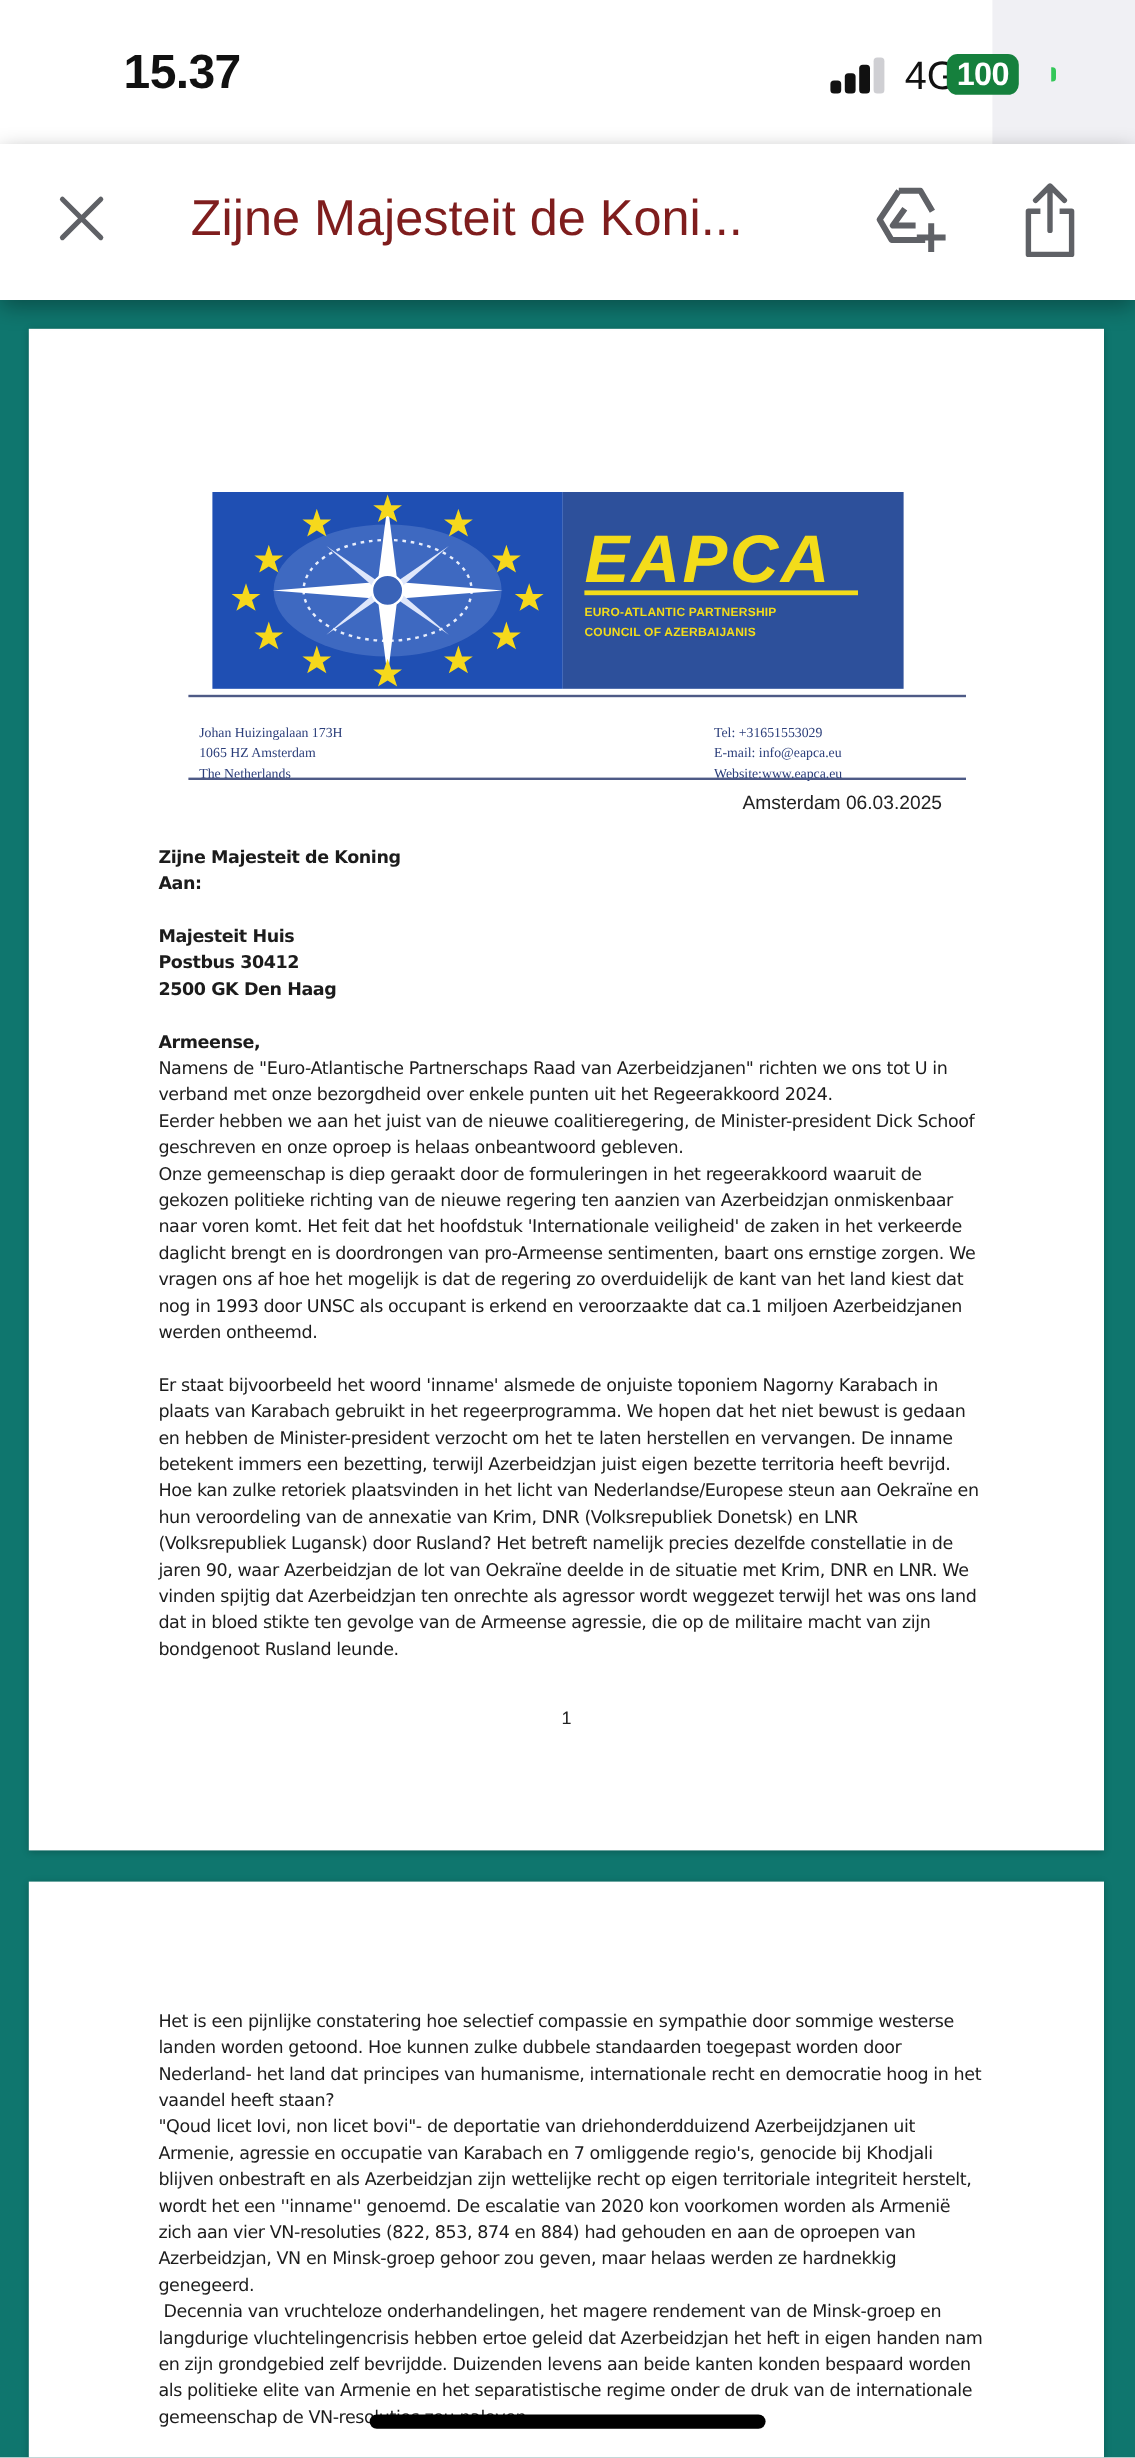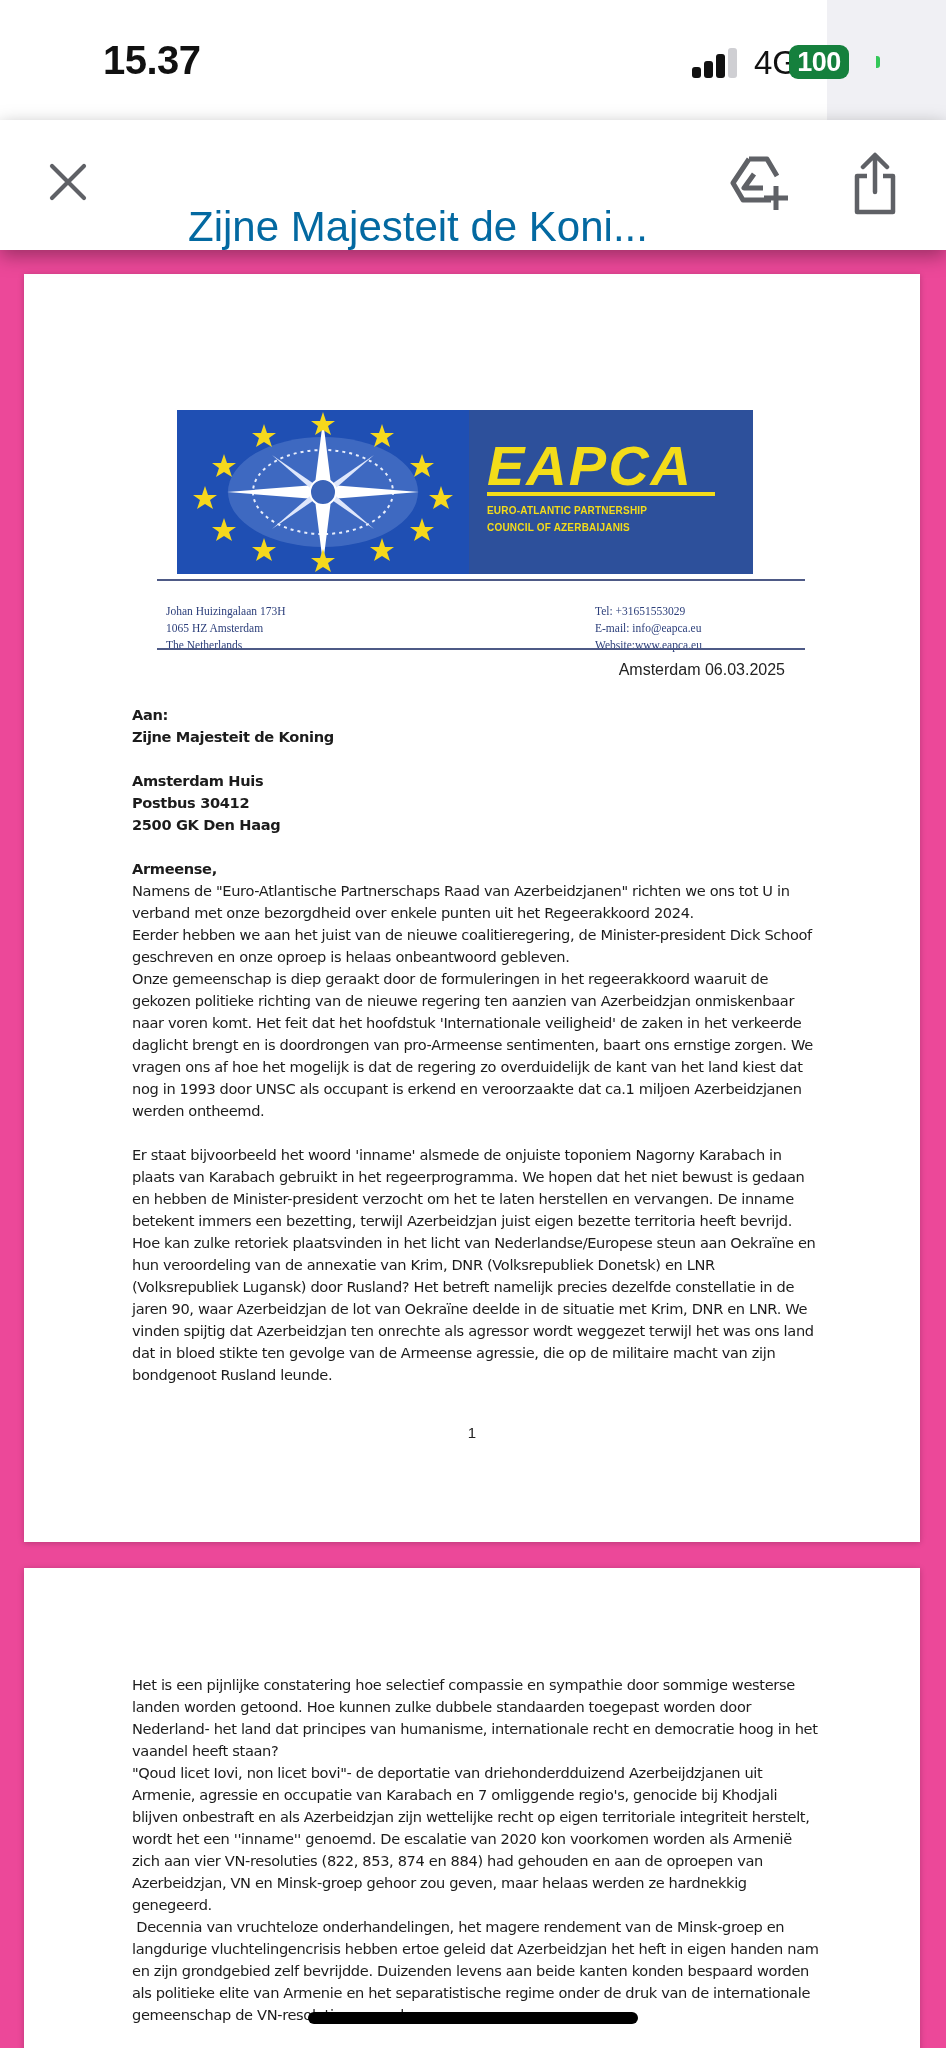--- a/index.html
+++ b/index.html
@@ -15,26 +15,26 @@
     .signal span:nth-child(2) { left: 12px; height: 17px; }
     .signal span:nth-child(3) { left: 24px; height: 24px; }
     .signal span:nth-child(4) { left: 36px; height: 30px; background: #cfcfd3; }
     .net-type { position: absolute; left: 754px; top: 44px; font-size: 33px; color: #111; }
     .battery { position: absolute; left: 789px; top: 45px; width: 60px; height: 34px; background: #15803d; border-radius: 9px; color: #fff; font-weight: 700; font-size: 27px; text-align: center; line-height: 34px; letter-spacing: -0.5px; }
     .battery-tip { position: absolute; left: 876px; top: 56px; width: 4px; height: 12px; background: #34c759; border-radius: 0 3px 3px 0; }
 
     
     .nav-bar { position: absolute; left: 0; top: 120px; width: 946px; height: 130px; background: #ffffff; box-shadow: 0 6px 18px rgba(0,0,0,0.35); z-index: 2; }
     .close-btn { position: absolute; left: 46px; top: 40px; width: 44px; height: 44px; cursor: pointer; }
-    .nav-title { position: absolute; left: 188px; top: 38px; font-size: 42px; color: #0369a1; white-space: nowrap; margin-top: 45px; }
+    .nav-title { position: absolute; left: 159px; top: 38px; font-size: 42px; color: #7f1d1d; white-space: nowrap; }
     .drive-btn { position: absolute; left: 730px; top: 34px; width: 60px; height: 60px; cursor: pointer; }
     .share-btn { position: absolute; left: 852px; top: 32px; width: 46px; height: 64px; cursor: pointer; }
 
     
-    .viewer { position: absolute; left: 0; top: 250px; width: 946px; height: 1798px; background: #ec4899; overflow: hidden; }
+    .viewer { position: absolute; left: 0; top: 250px; width: 946px; height: 1798px; background: #0f766e; overflow: hidden; }
     .page { position: absolute; left: 24px; width: 896px; background: #fff; box-shadow: 0 1px 6px rgba(0,0,0,0.22); }
     .page1 { top: 24px; height: 1268px; }
     .page2 { top: 1318px; height: 600px; }
 
     
     .logo { position: absolute; left: 153px; top: 136px; width: 576px; height: 164px; }
     .logo-left { position: absolute; left: 0; top: 0; width: 292px; height: 164px; background: #1f4fb3; overflow: hidden; }
     .logo-right { position: absolute; left: 292px; top: 0; width: 284px; height: 164px; background: #2d509b; }
     .eapca-word { position: absolute; left: 18px; top: 28px; font-family: "Liberation Sans", sans-serif; font-weight: 700; font-style: italic; font-size: 56px; color: #f3dc1a; letter-spacing: 2px; line-height: 1; }
     .eapca-rule { position: absolute; left: 18px; top: 82px; width: 228px; height: 4px; background: #f3dc1a; }
@@ -149,25 +149,25 @@
       <div>Tel:   +31651553029</div>
       <div>E-mail:   info@eapca.eu</div>
       <div>Website:www.eapca.eu</div>
     </div>
     <div class="lh-rule" style="top:374px; left:133px;"></div>
 
     <div class="date">Amsterdam 06.03.2025</div>
 
     <div class="doc-text" style="top:430px;">
       <div class="blk bold">
+        <p>Zijne Majesteit de Koning</p>
         <p>Aan:</p>
-        <p>Zijne Majesteit de Koning</p>
       </div>
       <div class="blk bold">
-        <p>Amsterdam Huis</p>
+        <p>Majesteit Huis</p>
         <p>Postbus 30412</p>
         <p>2500 GK Den Haag</p>
       </div>
       <div class="blk">
         <p class="bold">Armeense,</p>
         <p>Namens de "Euro-Atlantische Partnerschaps Raad van Azerbeidzjanen" richten we ons tot U in verband met onze bezorgdheid over enkele punten uit het Regeerakkoord 2024.</p>
         <p>Eerder hebben we aan het juist van de nieuwe coalitieregering, de Minister-president Dick Schoof geschreven en onze oproep is helaas onbeantwoord gebleven.</p>
         <p>Onze gemeenschap is diep geraakt door de formuleringen in het regeerakkoord waaruit de gekozen politieke richting van de nieuwe regering ten aanzien van Azerbeidzjan onmiskenbaar naar voren komt. Het feit dat het hoofdstuk 'Internationale veiligheid' de zaken in het verkeerde daglicht brengt en is doordrongen van pro-Armeense sentimenten, baart ons ernstige zorgen. We vragen ons af hoe het mogelijk is dat de regering zo overduidelijk de kant van het land kiest dat nog in 1993 door UNSC als occupant is erkend en veroorzaakte dat ca.1 miljoen Azerbeidzjanen werden ontheemd.</p>
       </div>
       <p class="blk">Er staat bijvoorbeeld het woord 'inname' alsmede de onjuiste toponiem Nagorny Karabach in plaats van Karabach gebruikt in het regeerprogramma. We hopen dat het niet bewust is gedaan en hebben de Minister-president verzocht om het te laten herstellen en vervangen. De inname betekent immers een bezetting, terwijl Azerbeidzjan juist eigen bezette territoria heeft bevrijd.</p>

